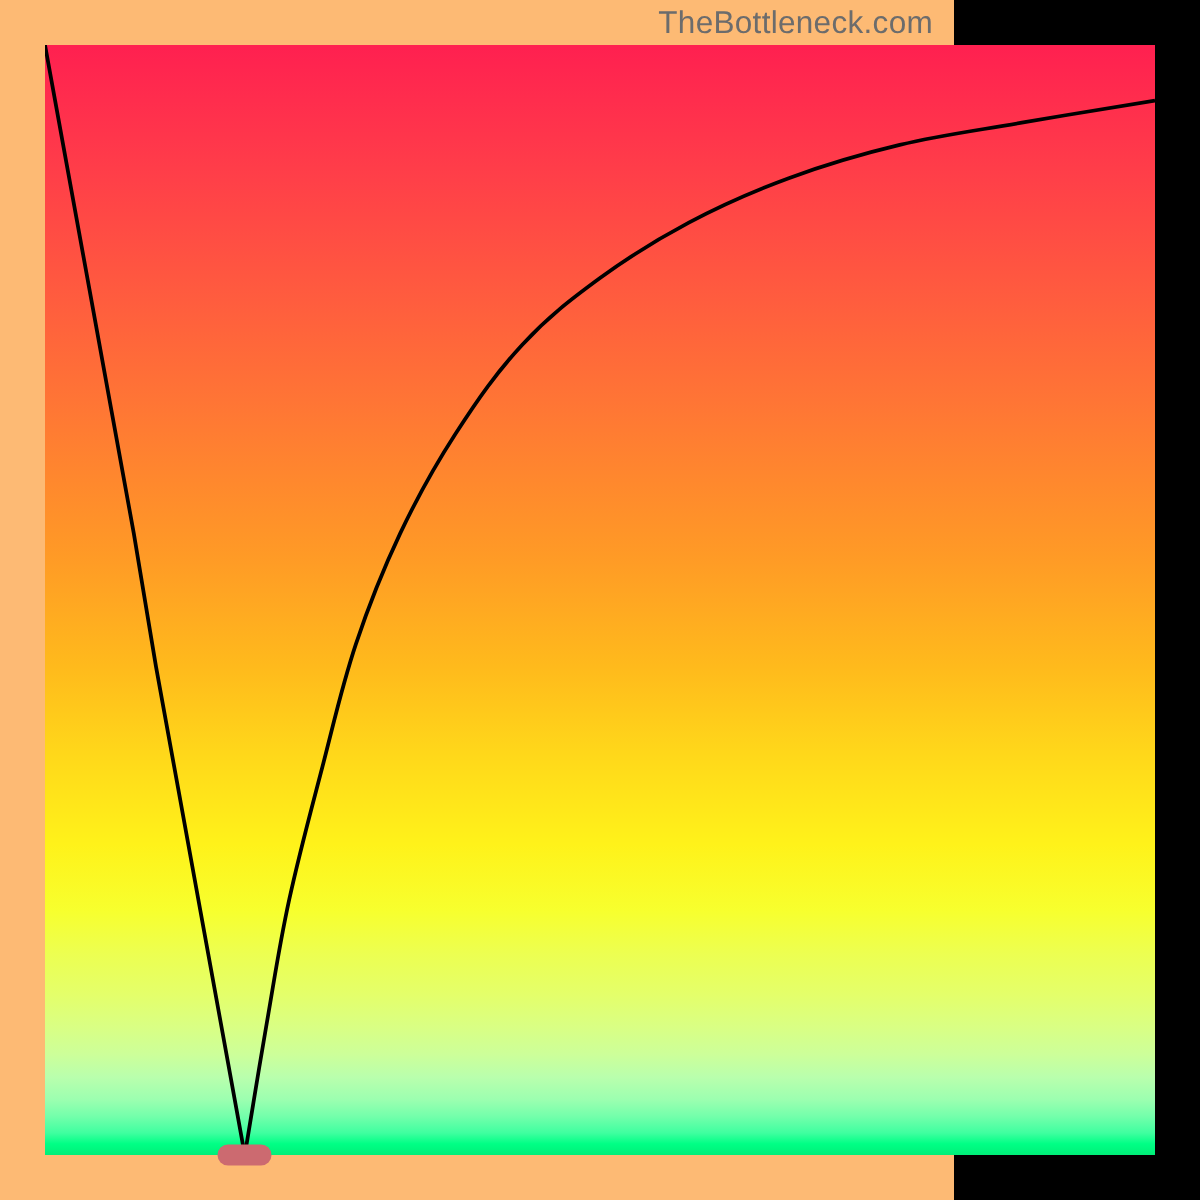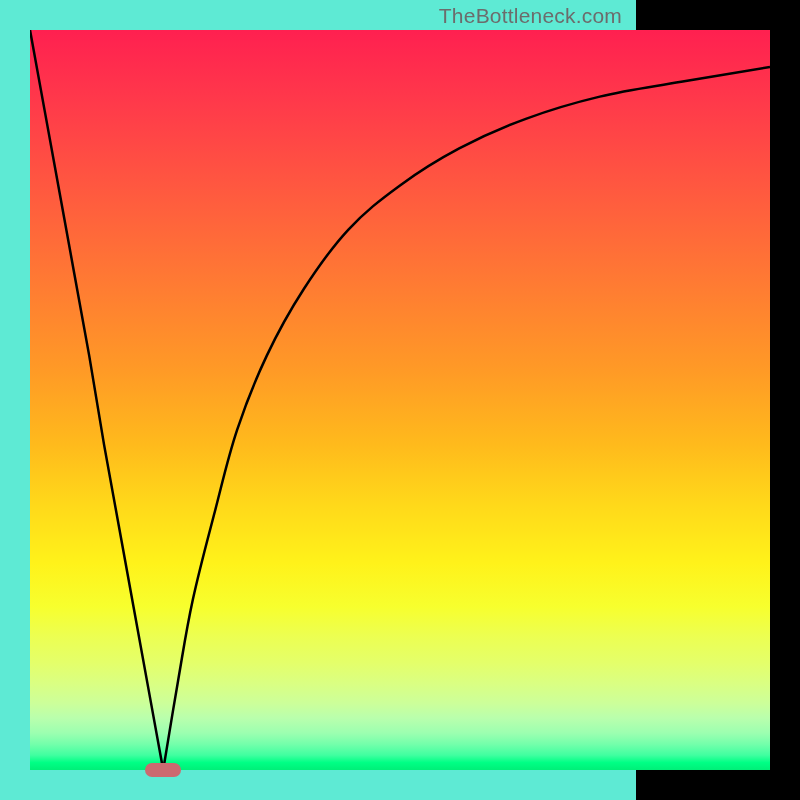--- a/index.html
+++ b/index.html
@@ -8,21 +8,21 @@
     width: 800px;
     height: 800px;
     overflow: hidden;
     background: #000;
     font-family: Arial, Helvetica, sans-serif;
   }
   .frame {
     position: relative;
     width: 636px;
     height: 800px;
-    background: #5eead4;
+    background: #fdba74;
   }
   .watermark {
     position: absolute;
     top: 4px;
     right: 14px;
     color: #6c6c6c;
     font-size: 21px;
     font-weight: 500;
     letter-spacing: 0.2px;
     z-index: 10;

